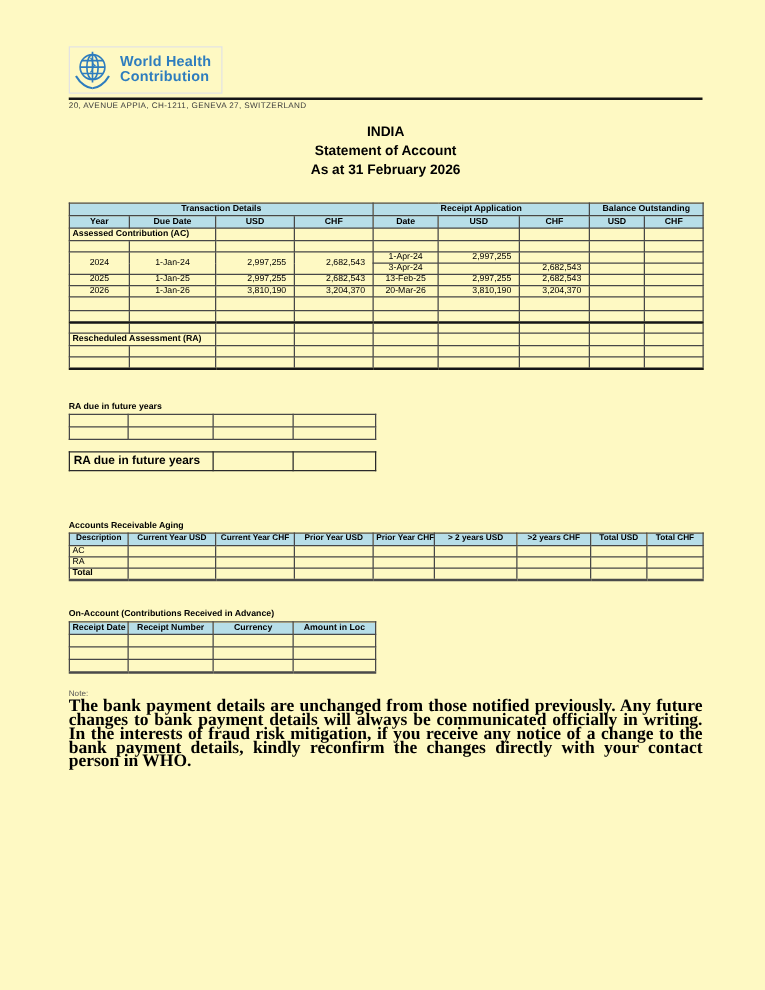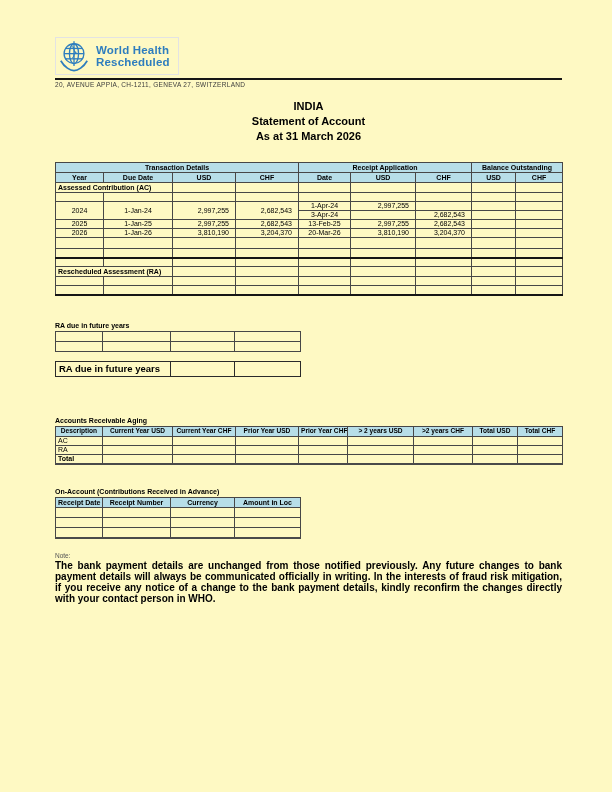--- a/index.html
+++ b/index.html
@@ -60,21 +60,21 @@
   .aging-table .thickb td { border-bottom:2.4px solid #4a4a4a; }
 
   
   .onacct-label { margin-top:23px; }
   .onacct-table { width:245px; margin-top:2px; }
   .onacct-table td { height:10px; }
   .onacct-table .thickb td { border-bottom:2.4px solid #4a4a4a; }
 
   
   .note-label { font-size:6.5px; color:#555; margin-top:13px; }
-  .note-text { font-family:Liberation Sans, sans-serif; font-weight:bold; font-size:10px; line-height:11px; text-align:justify; margin-top:1px; }
+  .note-text { font-family:Liberation Serif, serif; font-weight:bold; font-size:14px; line-height:11px; text-align:justify; margin-top:1px; }
 </style>
 </head>
 <body>
 
 <div class="page">
   <div class="content">
 
     <div class="logo-row">
       <div class="logo-box">
         <svg width="34" height="34" viewBox="0 0 36 36">
@@ -85,31 +85,31 @@
             <path d="M9 10 H27"></path>
             <path d="M9 21 H27"></path>
             <path d="M18 2.5 V28.5"></path>
             <path d="M4 23 C8 30 14 33.5 18 33.5" stroke-width="1.8"></path>
             <path d="M32 23 C28 30 22 33.5 18 33.5" stroke-width="1.8"></path>
           </g>
           <path d="M16.2 8 C19.8 9.5 16.2 12.5 19.8 14 C16.2 15.5 19.8 18.5 16.2 20" fill="none" stroke="#2e7dbe" stroke-width="1.1"></path>
         </svg>
         <div class="logo-text">
           <div>World Health</div>
-          <div>Rescheduled</div>
+          <div>Contribution</div>
         </div>
       </div>
     </div>
     <hr class="rule">
     <div class="address">20, AVENUE APPIA, CH-1211, GENEVA 27, SWITZERLAND</div>
 
     <div class="title">
       <div>INDIA</div>
       <div>Statement of Account</div>
-      <div>As at 31 March 2026</div>
+      <div>As at 31 February 2026</div>
     </div>
 
     <table class="main-table">
       <colgroup>
         <col style="width:48px">
           <col style="width:69px">
           <col style="width:63px">
           <col style="width:63px">
         <col style="width:52px">
           <col style="width:65px">

